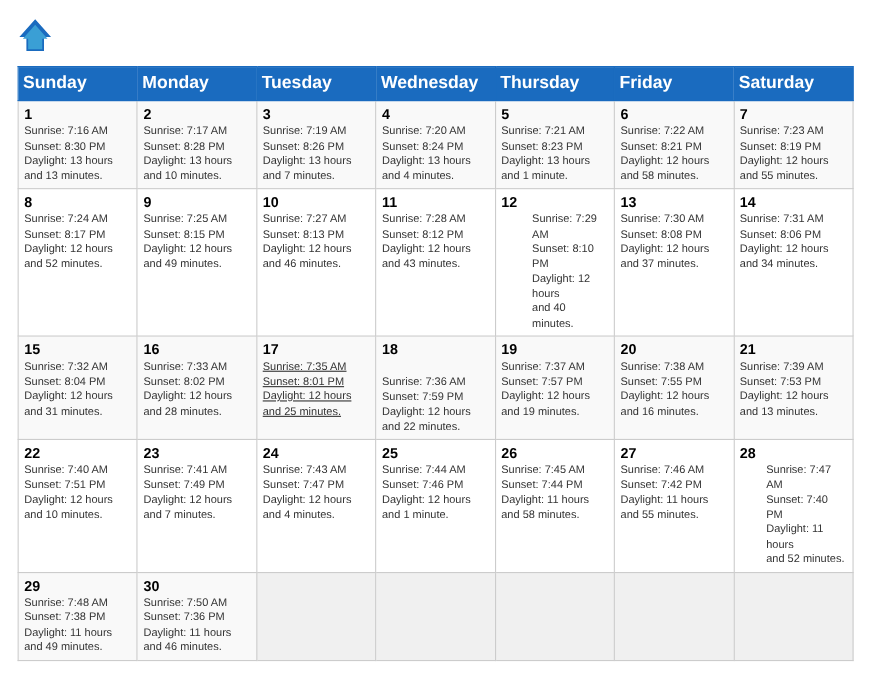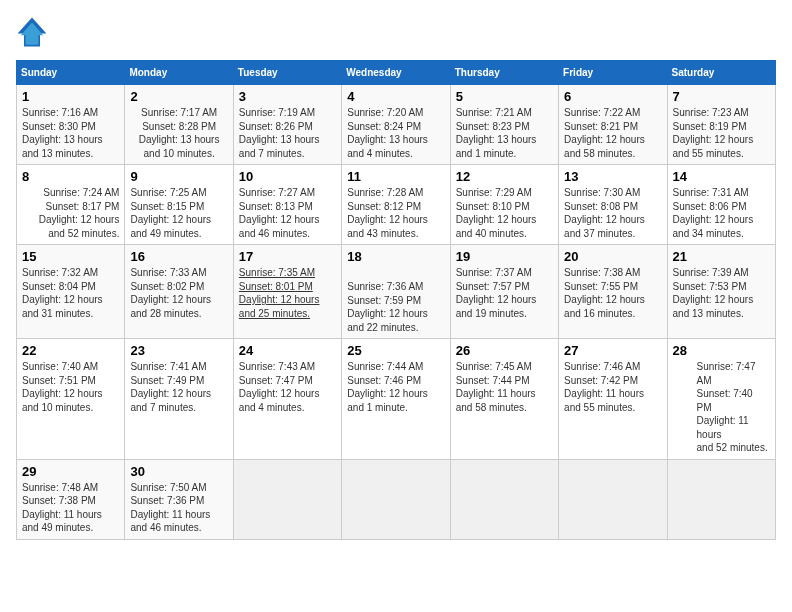--- a/index.html
+++ b/index.html
@@ -45,21 +45,21 @@
     }
     table {
       width: 100%;
       border-collapse: collapse;
       font-size: 11px;
     }
     thead tr th {
       background-color: #1a6bbf;
       color: #fff;
       padding: 6px 4px;
-      font-size: 10px;
+      font-size: 16px;
       font-weight: bold;
       border: 1px solid #1a6bbf;
       text-align: left;
     }
     tbody tr td {
       border: 1px solid #ccc;
       padding: 4px 5px;
       vertical-align: top;
       width: calc(100% / 7);
       min-height: 80px;
@@ -119,21 +119,21 @@
   <tr>
         <td>
           <span class="day-num">1</span>
           <div class="day-info" style="white-space: pre-line;">Sunrise: 7:16 AM
 Sunset: 8:30 PM
 Daylight: 13 hours
 and 13 minutes.</div>
         </td>
         <td>
           <span class="day-num">2</span>
-          <div class="day-info" style="white-space: pre-line; text-align: center;">Sunrise: 7:17 AM
+          <div class="day-info" style="white-space: pre-line;">Sunrise: 7:17 AM
 Sunset: 8:28 PM
 Daylight: 13 hours
 and 10 minutes.</div>
         </td>
         <td>
           <span class="day-num">3</span>
           <div class="day-info" style="white-space: pre-line;">Sunrise: 7:19 AM
 Sunset: 8:26 PM
 Daylight: 13 hours
 and 7 minutes.</div>
@@ -163,21 +163,21 @@
           <span class="day-num">7</span>
           <div class="day-info" style="white-space: pre-line;">Sunrise: 7:23 AM
 Sunset: 8:19 PM
 Daylight: 12 hours
 and 55 minutes.</div>
         </td>
       </tr>
       <tr>
         <td>
           <span class="day-num">8</span>
-          <div class="day-info" style="white-space: pre-line; text-align: right;">Sunrise: 7:24 AM
+          <div class="day-info" style="white-space: pre-line;">Sunrise: 7:24 AM
 Sunset: 8:17 PM
 Daylight: 12 hours
 and 52 minutes.</div>
         </td>
         <td>
           <span class="day-num">9</span>
           <div class="day-info" style="white-space: pre-line;">Sunrise: 7:25 AM
 Sunset: 8:15 PM
 Daylight: 12 hours
 and 49 minutes.</div>
@@ -191,21 +191,21 @@
         </td>
         <td>
           <span class="day-num">11</span>
           <div class="day-info" style="white-space: pre-line;">Sunrise: 7:28 AM
 Sunset: 8:12 PM
 Daylight: 12 hours
 and 43 minutes.</div>
         </td>
         <td>
           <span class="day-num">12</span>
-          <div class="day-info" style="white-space: pre-line;">Sunrise: 7:29 AM
+          <div class="day-info" style="white-space: pre-line; margin-left: 28px;">Sunrise: 7:29 AM
 Sunset: 8:10 PM
 Daylight: 12 hours
 and 40 minutes.</div>
         </td>
         <td>
           <span class="day-num">13</span>
           <div class="day-info" style="white-space: pre-line;">Sunrise: 7:30 AM
 Sunset: 8:08 PM
 Daylight: 12 hours
 and 37 minutes.</div>

